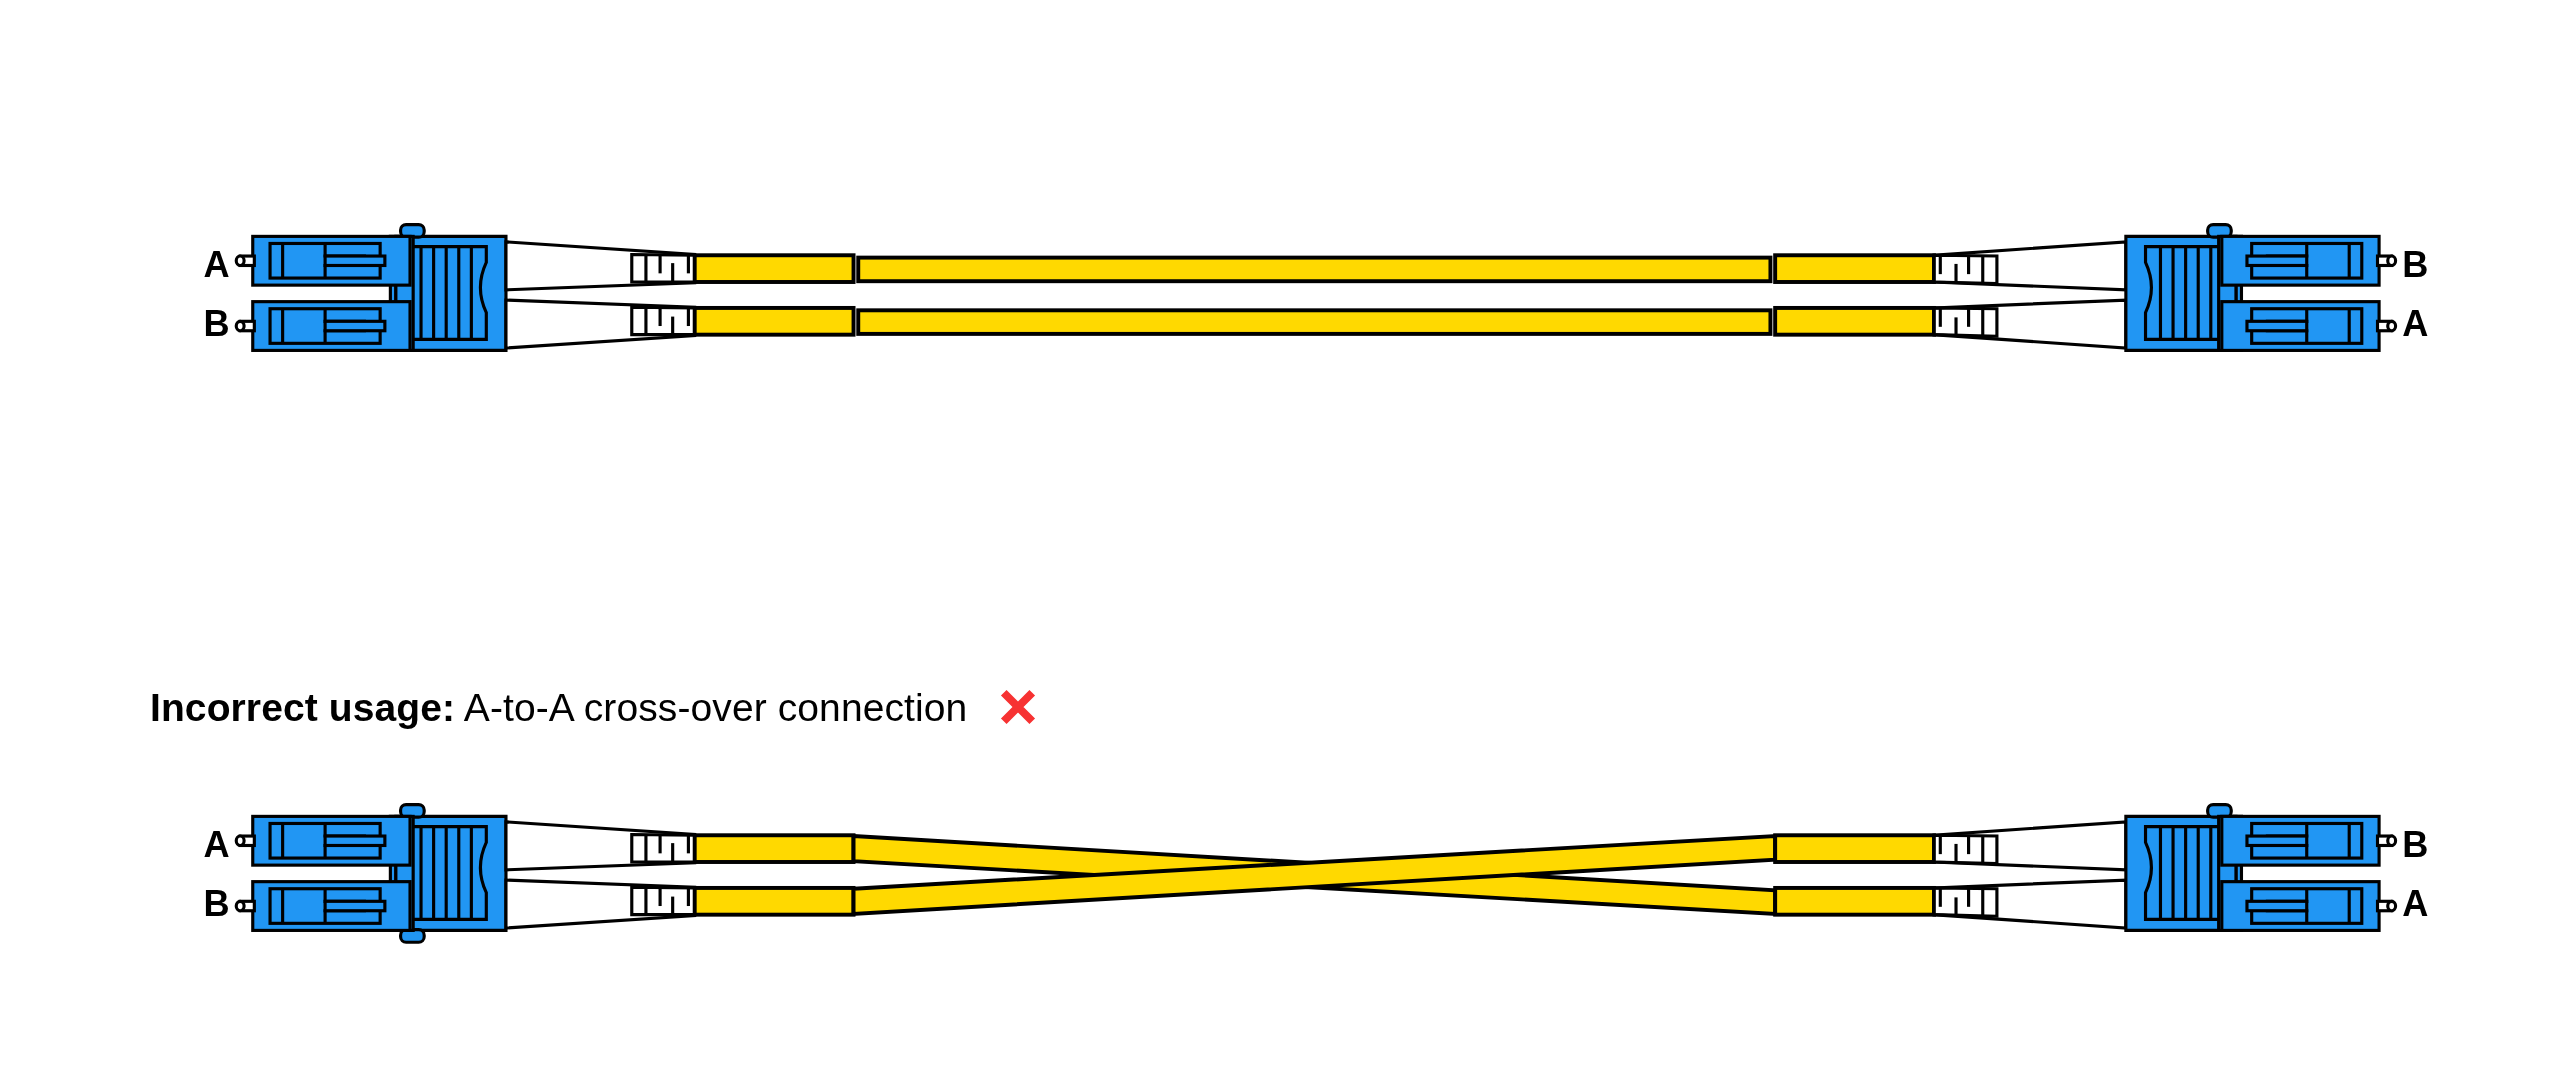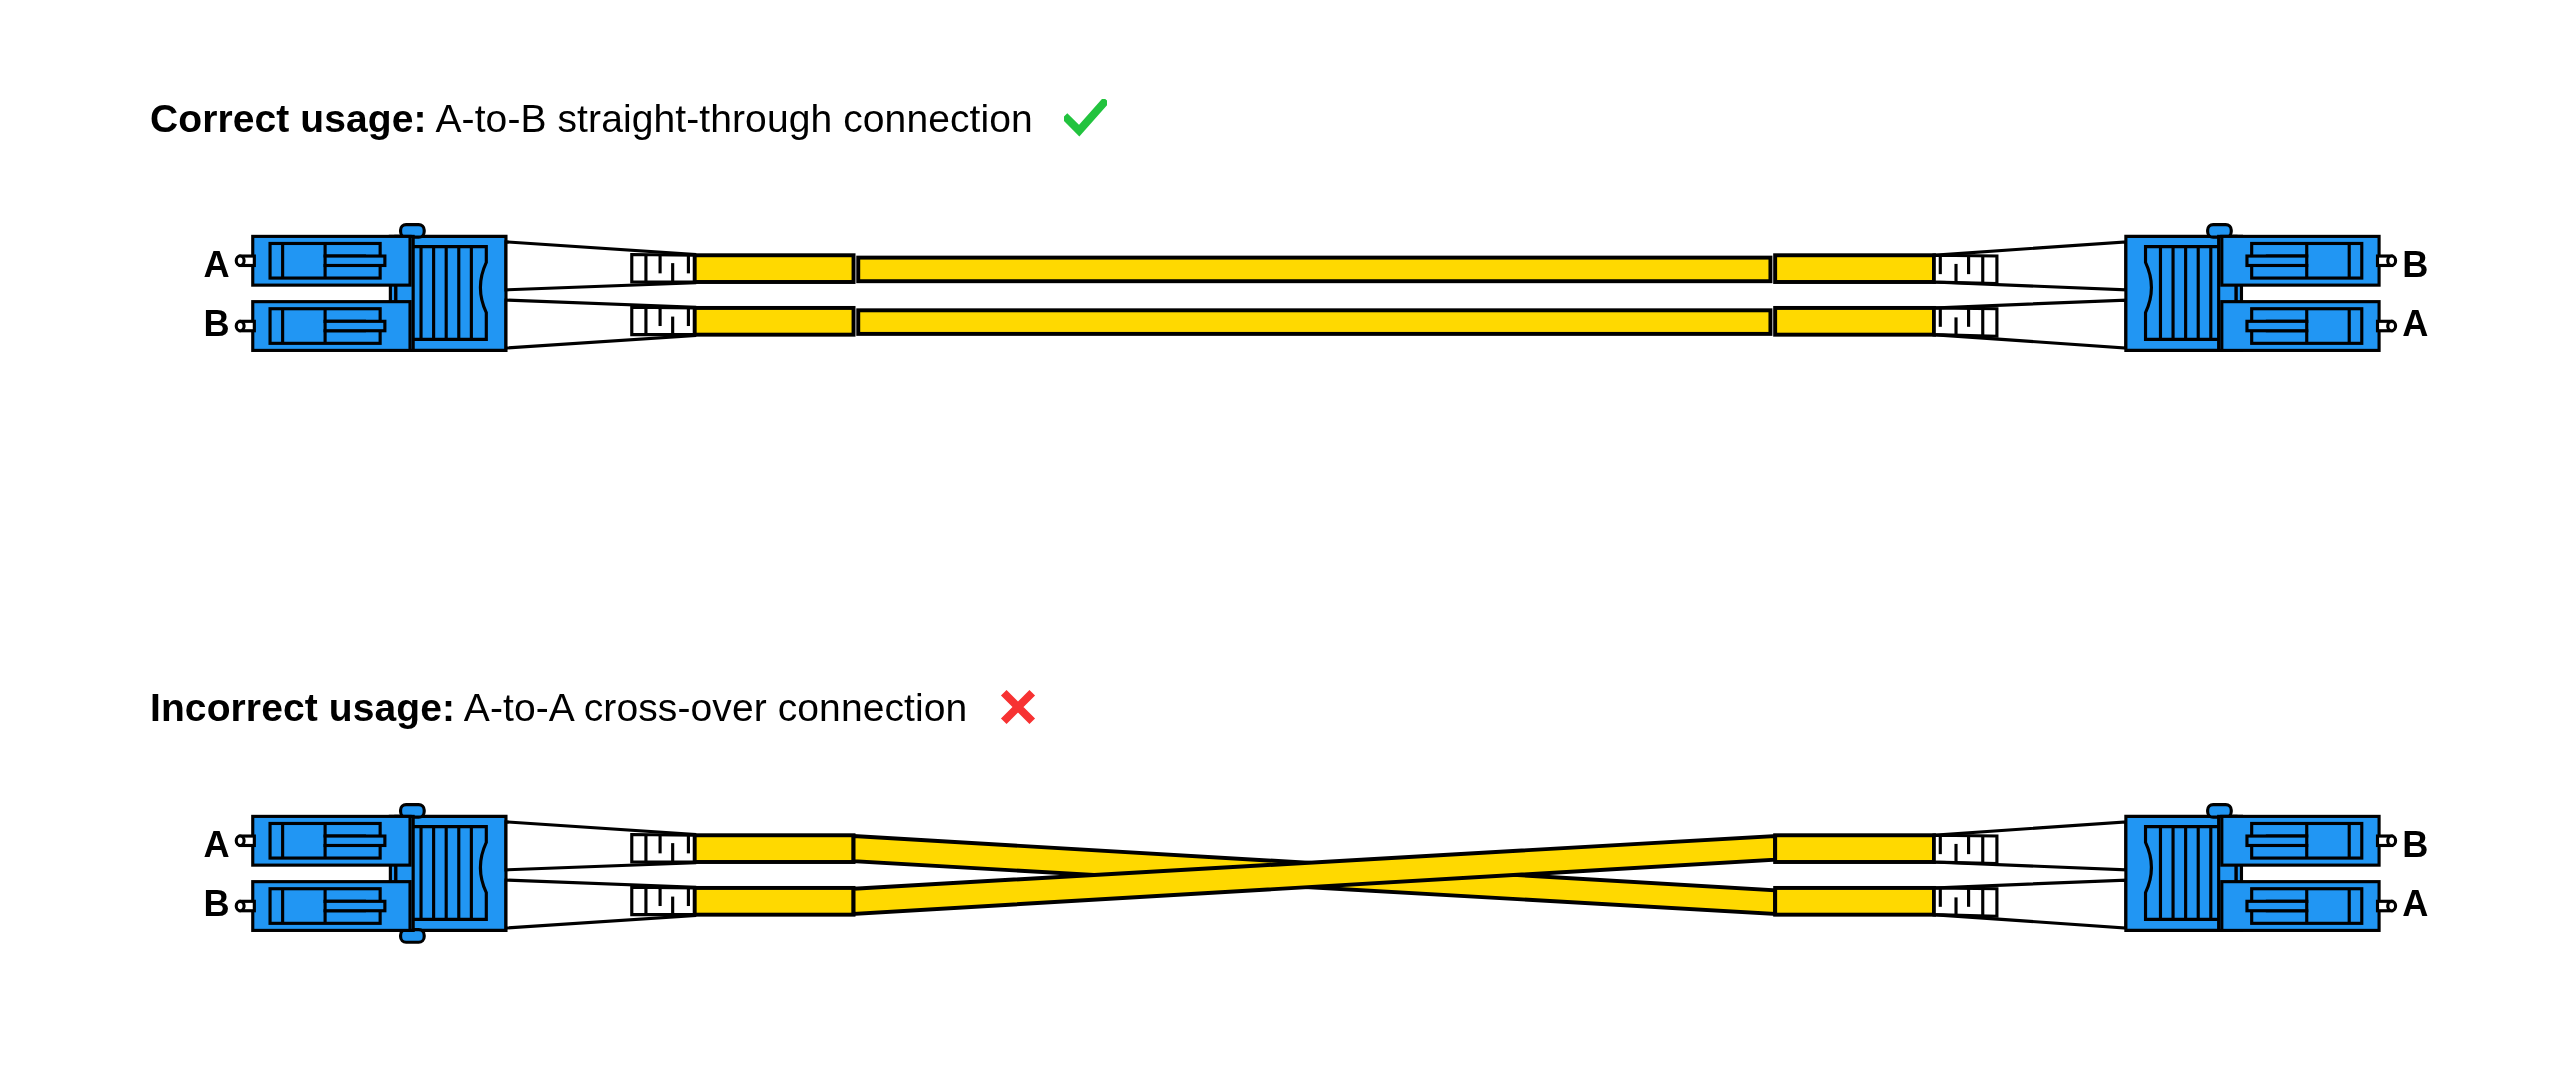--- a/index.html
+++ b/index.html
@@ -60,29 +60,20 @@
     font-family: "Liberation Sans", sans-serif;
     font-weight: bold;
     font-size: 46px;
   }
 </style>
 </head>
 <body>
 
 <div class="panel" id="panel-correct">
 
-  <div class="caption" id="caption-correct">
-    <span class="lead">Correct usage:</span>
-    <span class="rest">A-to-B straight-through connection</span>
-    <span class="mark">
-      <svg width="43" height="38" viewBox="0 0 54 48">
-        <path d="M4 25 L19 40 L50 5" fill="none" stroke="#22c33e" stroke-width="10" stroke-linecap="square" stroke-linejoin="miter"></path>
-      </svg>
-    </span>
-  </div>
 
   <div class="figure" id="figure-correct">
     <svg width="2576" height="173" viewBox="0 0 3269 220">
       <defs>
 
         <g id="lc-half-left">
 
           <rect x="0" y="0" width="200" height="62" fill="#2196f3" stroke="#000" stroke-width="4"></rect>
 
           <rect x="22" y="9" width="140" height="44" fill="#2196f3" stroke="#000" stroke-width="4"></rect>

